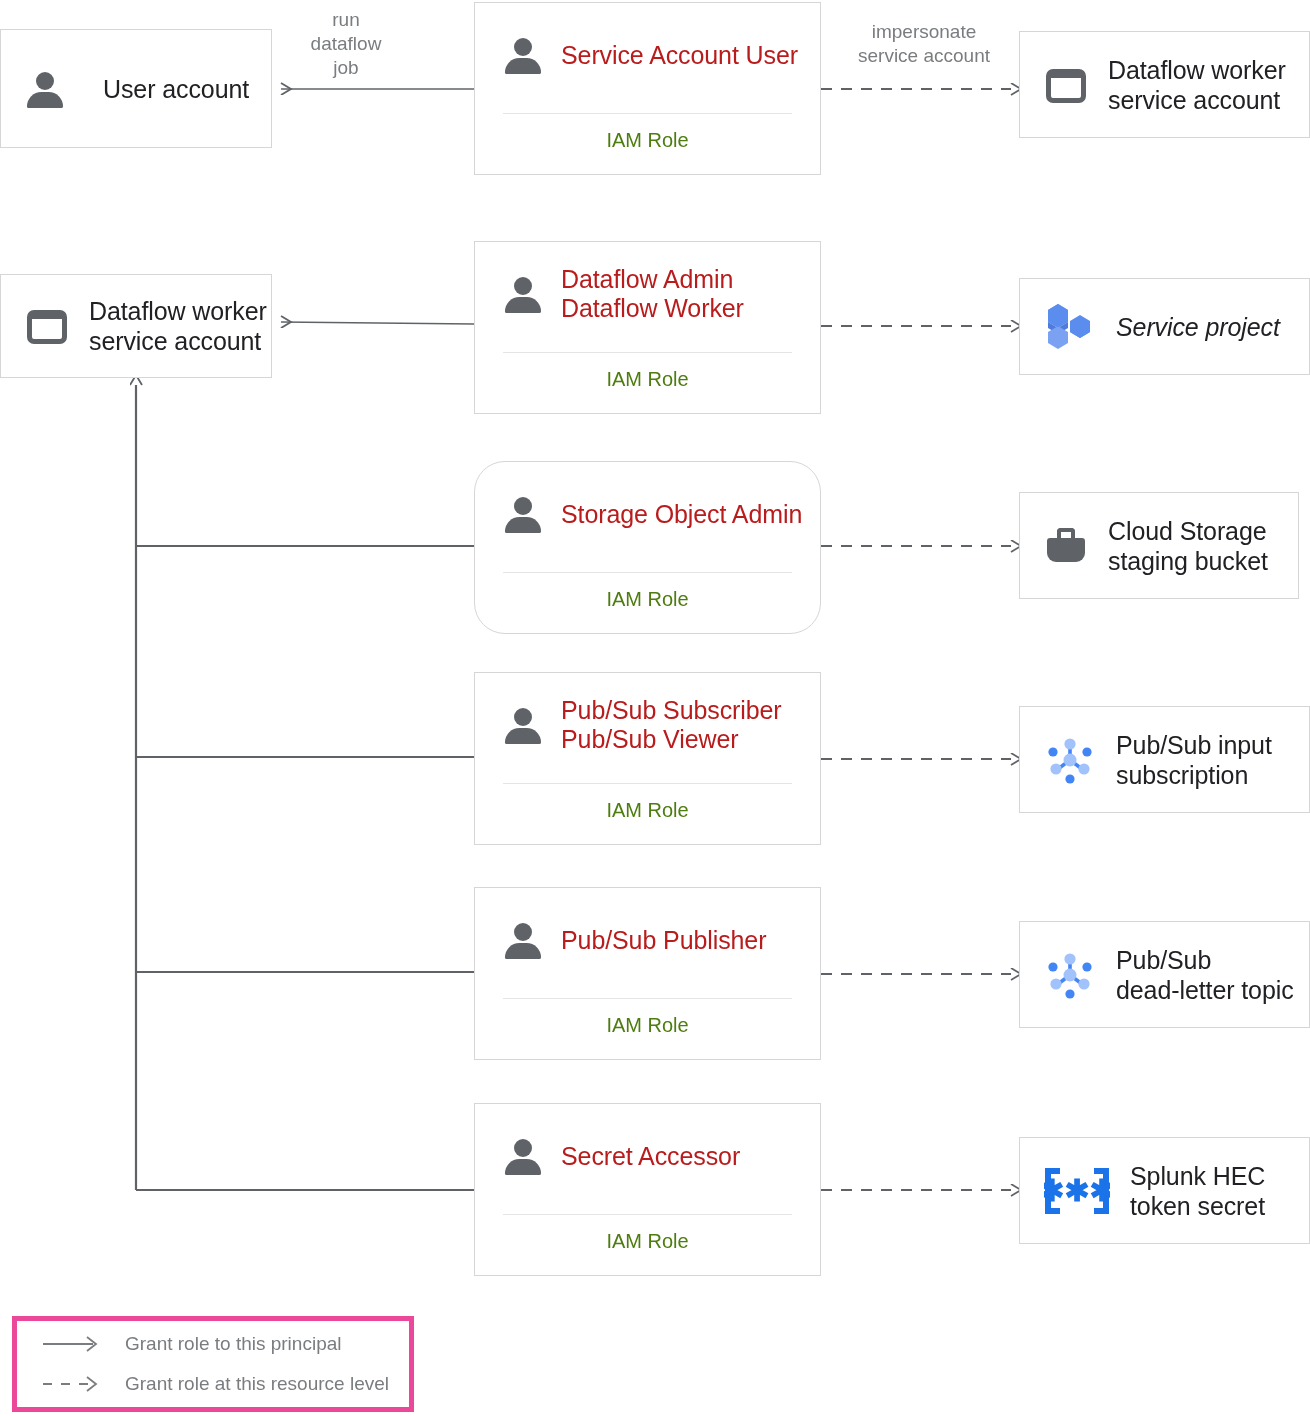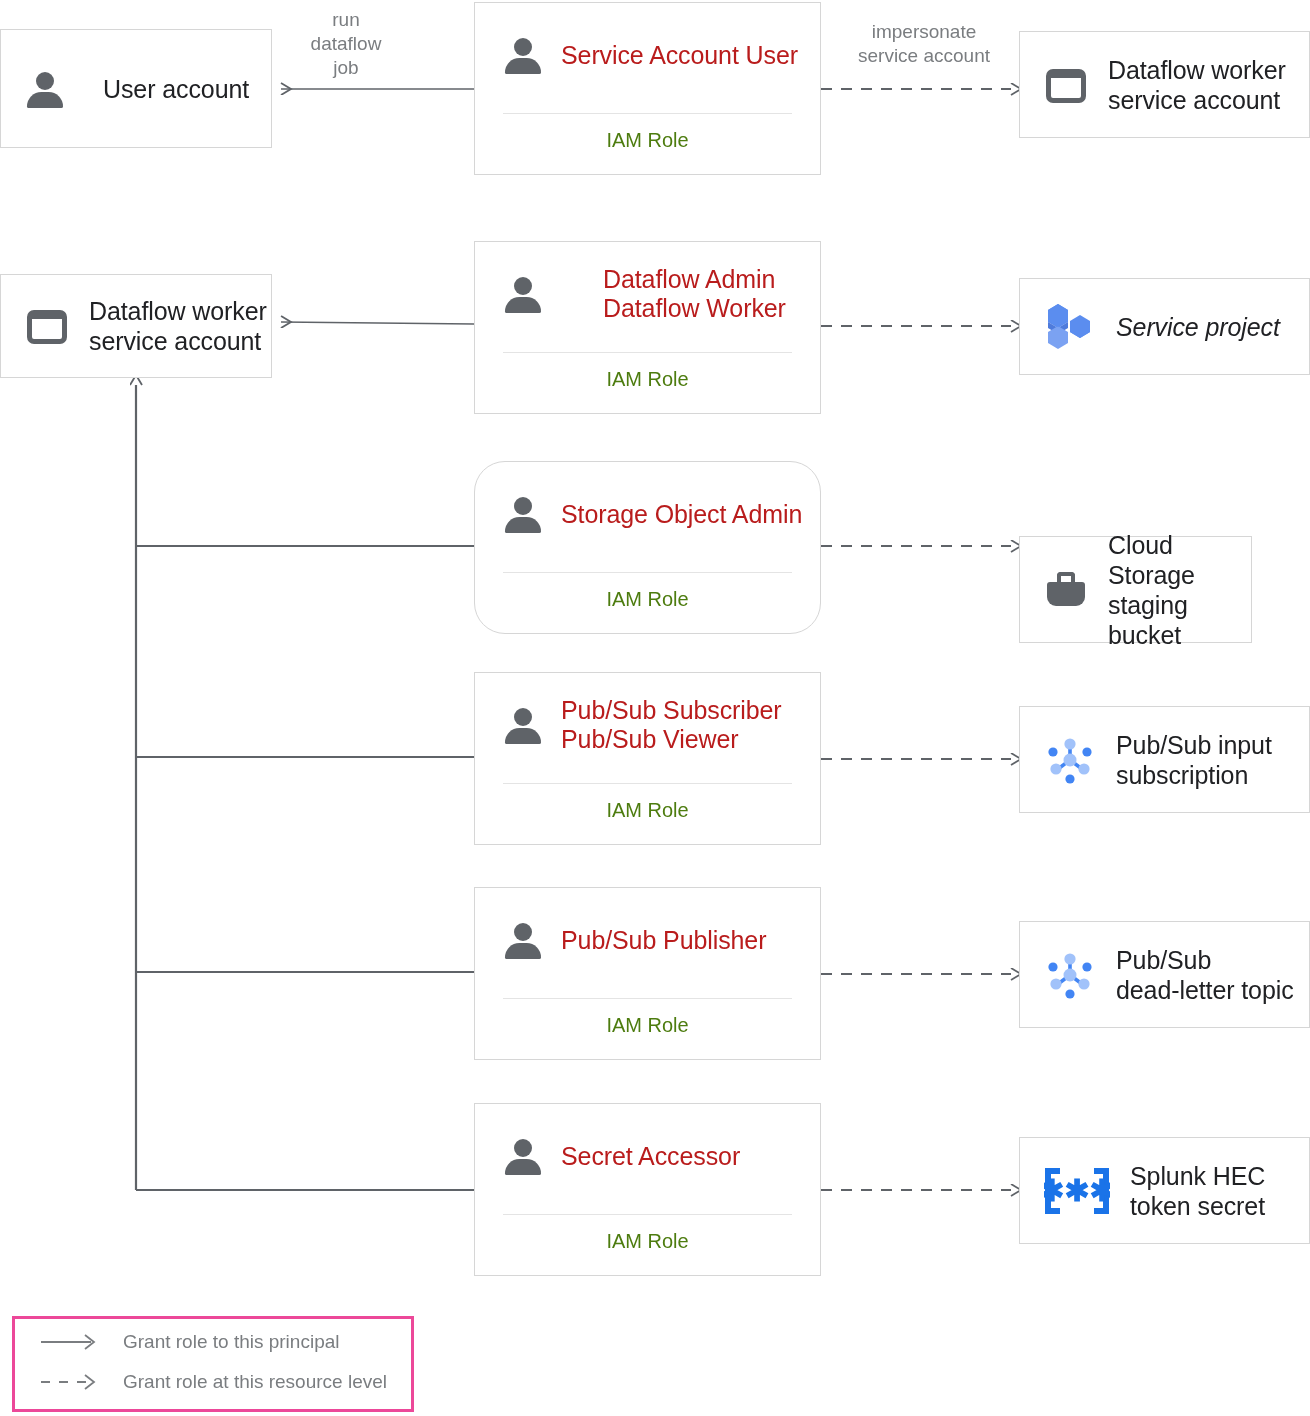--- a/index.html
+++ b/index.html
@@ -126,21 +126,21 @@
   .bucket-ico .pail{
     position:absolute;left:3px;top:14px;
     width:38px;height:24px;
     background:#5f6368;
     border-radius:3px 3px 9px 9px;
   }
   
   .legend-box{
     position:absolute;
     box-sizing:border-box;
-    border:3px solid #ec4899;
+    border:5px solid #ec4899;
     background:#fff;
   }
   .legend-row{
     position:absolute;
     display:flex;
     align-items:center;
   }
   .legend-text{
     font-size:19px;
     color:#7a7d80;
@@ -244,21 +244,21 @@
         <span class="head"></span>
           <span class="body"></span>
       </span>
       <span class="role-title">Service Account User</span>
     </div>
     <div class="role-divider" style="top:110px;"></div>
     <div class="role-sub" style="top:126px;">IAM Role</div>
   </div>
 
   <div class="node role-card" style="left:474px;top:241px;width:347px;height:173px;">
-    <div class="role-top" style="height:104px;gap:42px;">
+    <div class="role-top" style="height:104px;">
       <span class="person-ico">
         <span class="head"></span>
           <span class="body"></span>
       </span>
       <span class="role-title">Dataflow Admin
 Dataflow Worker</span>
     </div>
     <div class="role-divider" style="top:110px;"></div>
     <div class="role-sub" style="top:126px;">IAM Role</div>
   </div>
@@ -331,21 +331,21 @@
         <polygon points="36,14 46,20 46,30 36,36 26,30 26,20" fill="#5b8def"></polygon>
         <polygon points="14,24 24,30 24,40 14,46 4,40 4,30" fill="#7ba2f2"></polygon>
         <polygon points="14,2 24,8 24,19 14,25 4,19 4,8" fill="#5b8def"></polygon>
         <polygon points="36,13 46,19 46,30 36,36 26,30 26,19" fill="#5b8def"></polygon>
         <polygon points="14,25 24,31 24,41 14,47 4,41 4,31" fill="#7ba2f2"></polygon>
       </svg>
     </span>
     <span class="simple-label">Service project</span>
   </div>
 
-  <div class="node simple-node" style="left:1019px;top:492px;width:233px;height:107px;margin-top:44px;">
+  <div class="node simple-node" style="left:1019px;top:492px;width:280px;height:107px;">
     <span class="ico-slot">
       <span class="bucket-ico">
           <span class="handle"></span>
           <span class="pail"></span>
         </span>
     </span>
     <span class="simple-label">Cloud Storage
 staging bucket</span>
   </div>
 

